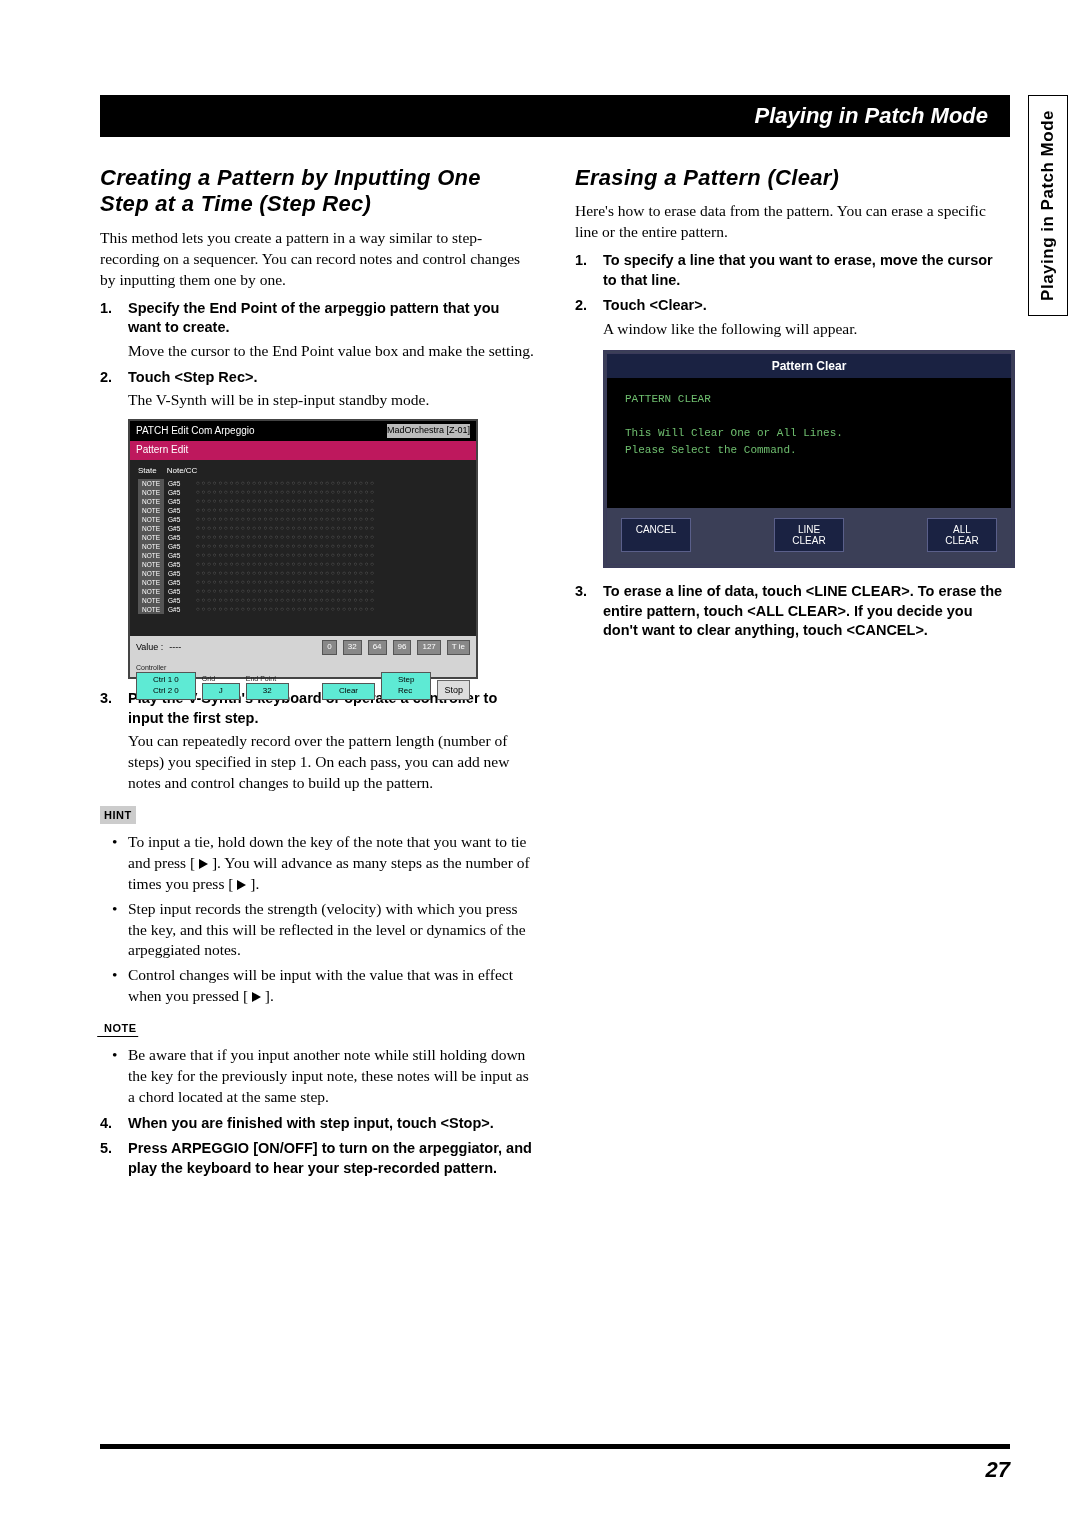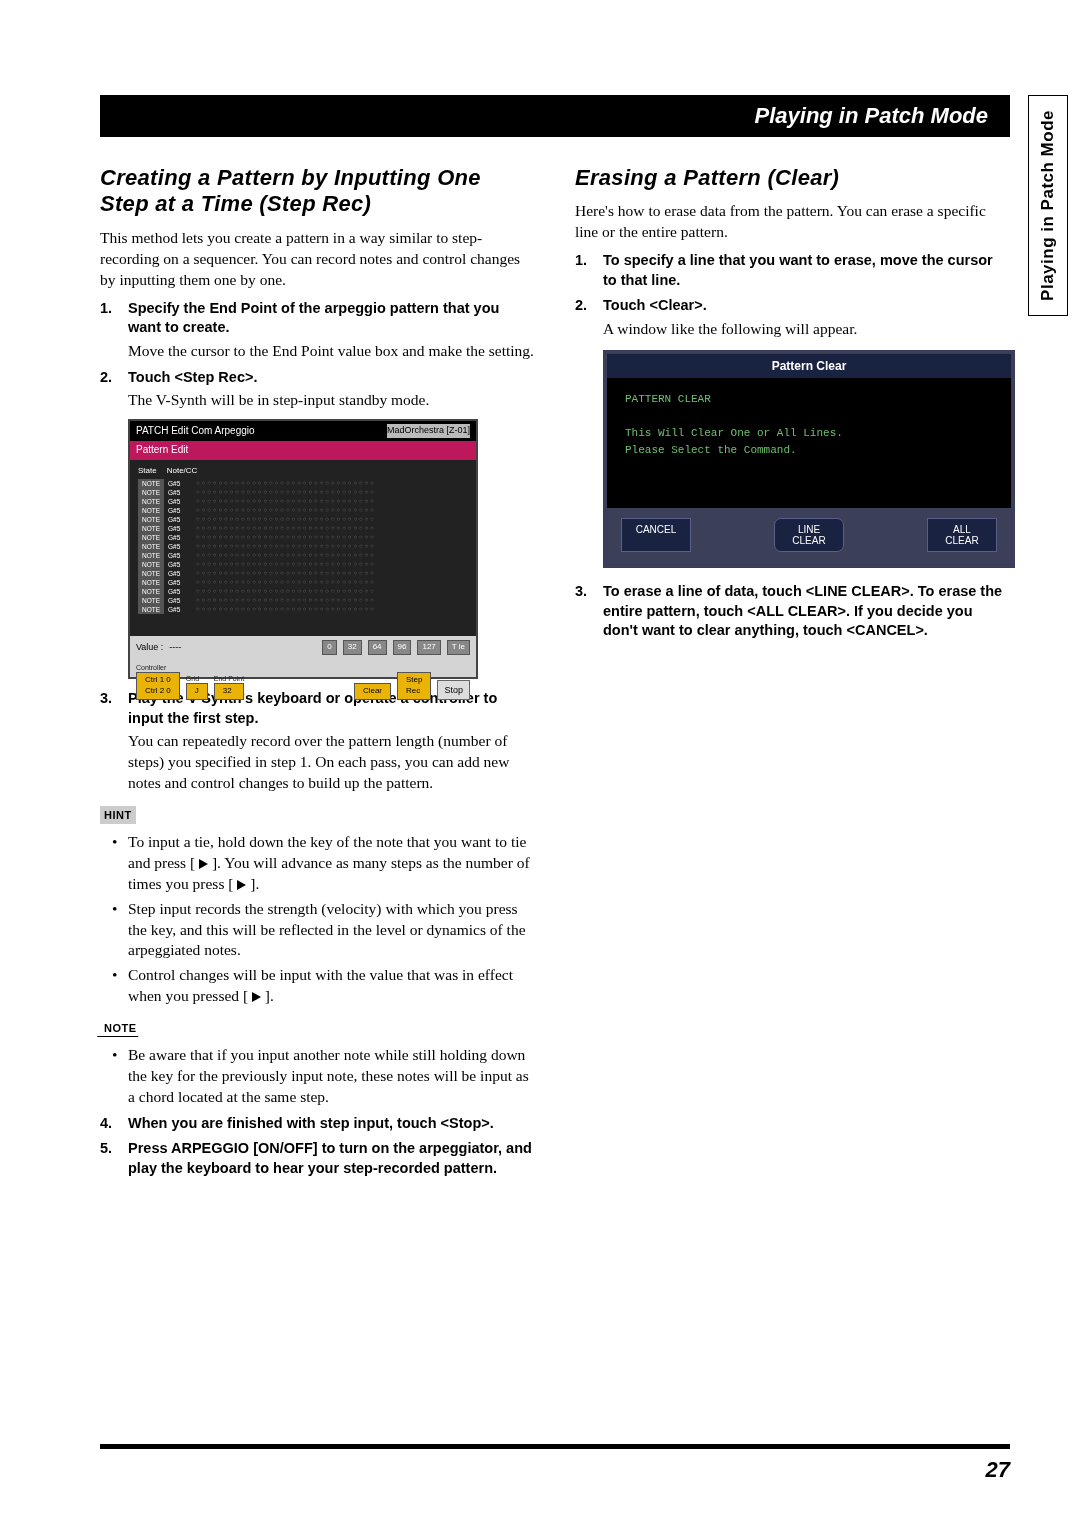--- a/index.html
+++ b/index.html
@@ -135,21 +135,21 @@
     padding: 4px;
   }
   .ss1-gridhead { color:#fff; font-size:8px; padding:2px 4px; display:flex; gap:10px;}
   .ss1-row { display: flex; gap: 4px; padding: 0 4px; line-height: 9px; }
   .ss1-row .st { background:#555; color:#fff; padding:0 2px; font-size:6.5px; width:26px; text-align:center; }
   .ss1-row .nt { width:24px; font-size:6.5px; color:#fff; }
   .ss1-row .dots { flex:1; letter-spacing: 2px; color:#777; font-size:6px; overflow:hidden; white-space:nowrap;}
   .ss1-val { display:flex; align-items:center; gap:6px; padding:4px 6px; font-size:9px;}
   .ss1-val .btn { background:#888; border:1px solid #555; color:#fff; padding:1px 4px; font-size:8px;}
   .ss1-bottom { display:flex; gap:6px; padding:4px 6px; font-size:8px; align-items:flex-end;}
-  .ss1-bottom .panel { background:#eab308; border:1px solid #555; padding:2px 8px; font-size:8px;}
+  .ss1-bottom .panel { background:#5eead4; border:1px solid #555; padding:2px 16px; font-size:8px;}
   .ss1-bottom .tiny { font-size:7px; color:#222; }
   .ss1-bottom .stopbtn { background:#ddd; border:1px solid #666; padding:3px 6px; font-size:9px; color:#000;}
 
   .screenshot2 {
     width: 412px;
     margin: 10px 0 14px 28px;
     border: 4px double #3a3a5a;
     background: #3b3f57;
     font-family: Arial, Helvetica, sans-serif;
   }
@@ -420,21 +420,21 @@
         <div class="screenshot2">
           <div class="ss2-title">Pattern Clear</div>
           <div class="ss2-body">
             <p>PATTERN CLEAR</p>
             <p>&nbsp;</p>
             <p>This Will Clear One or All Lines.</p>
             <p>Please Select the Command.</p>
           </div>
           <div class="ss2-btns">
             <div class="ss2-btn">CANCEL</div>
-            <div class="ss2-btn" style="white-space:pre;border-radius:7px;">LINE
+            <div class="ss2-btn" style="white-space:pre;">LINE
 CLEAR</div>
             <div class="ss2-btn" style="white-space:pre;">ALL
 CLEAR</div>
           </div>
         </div>
       </li>
 
       <li>
         <div class="step-head">
           <span class="step-num">3.</span>

